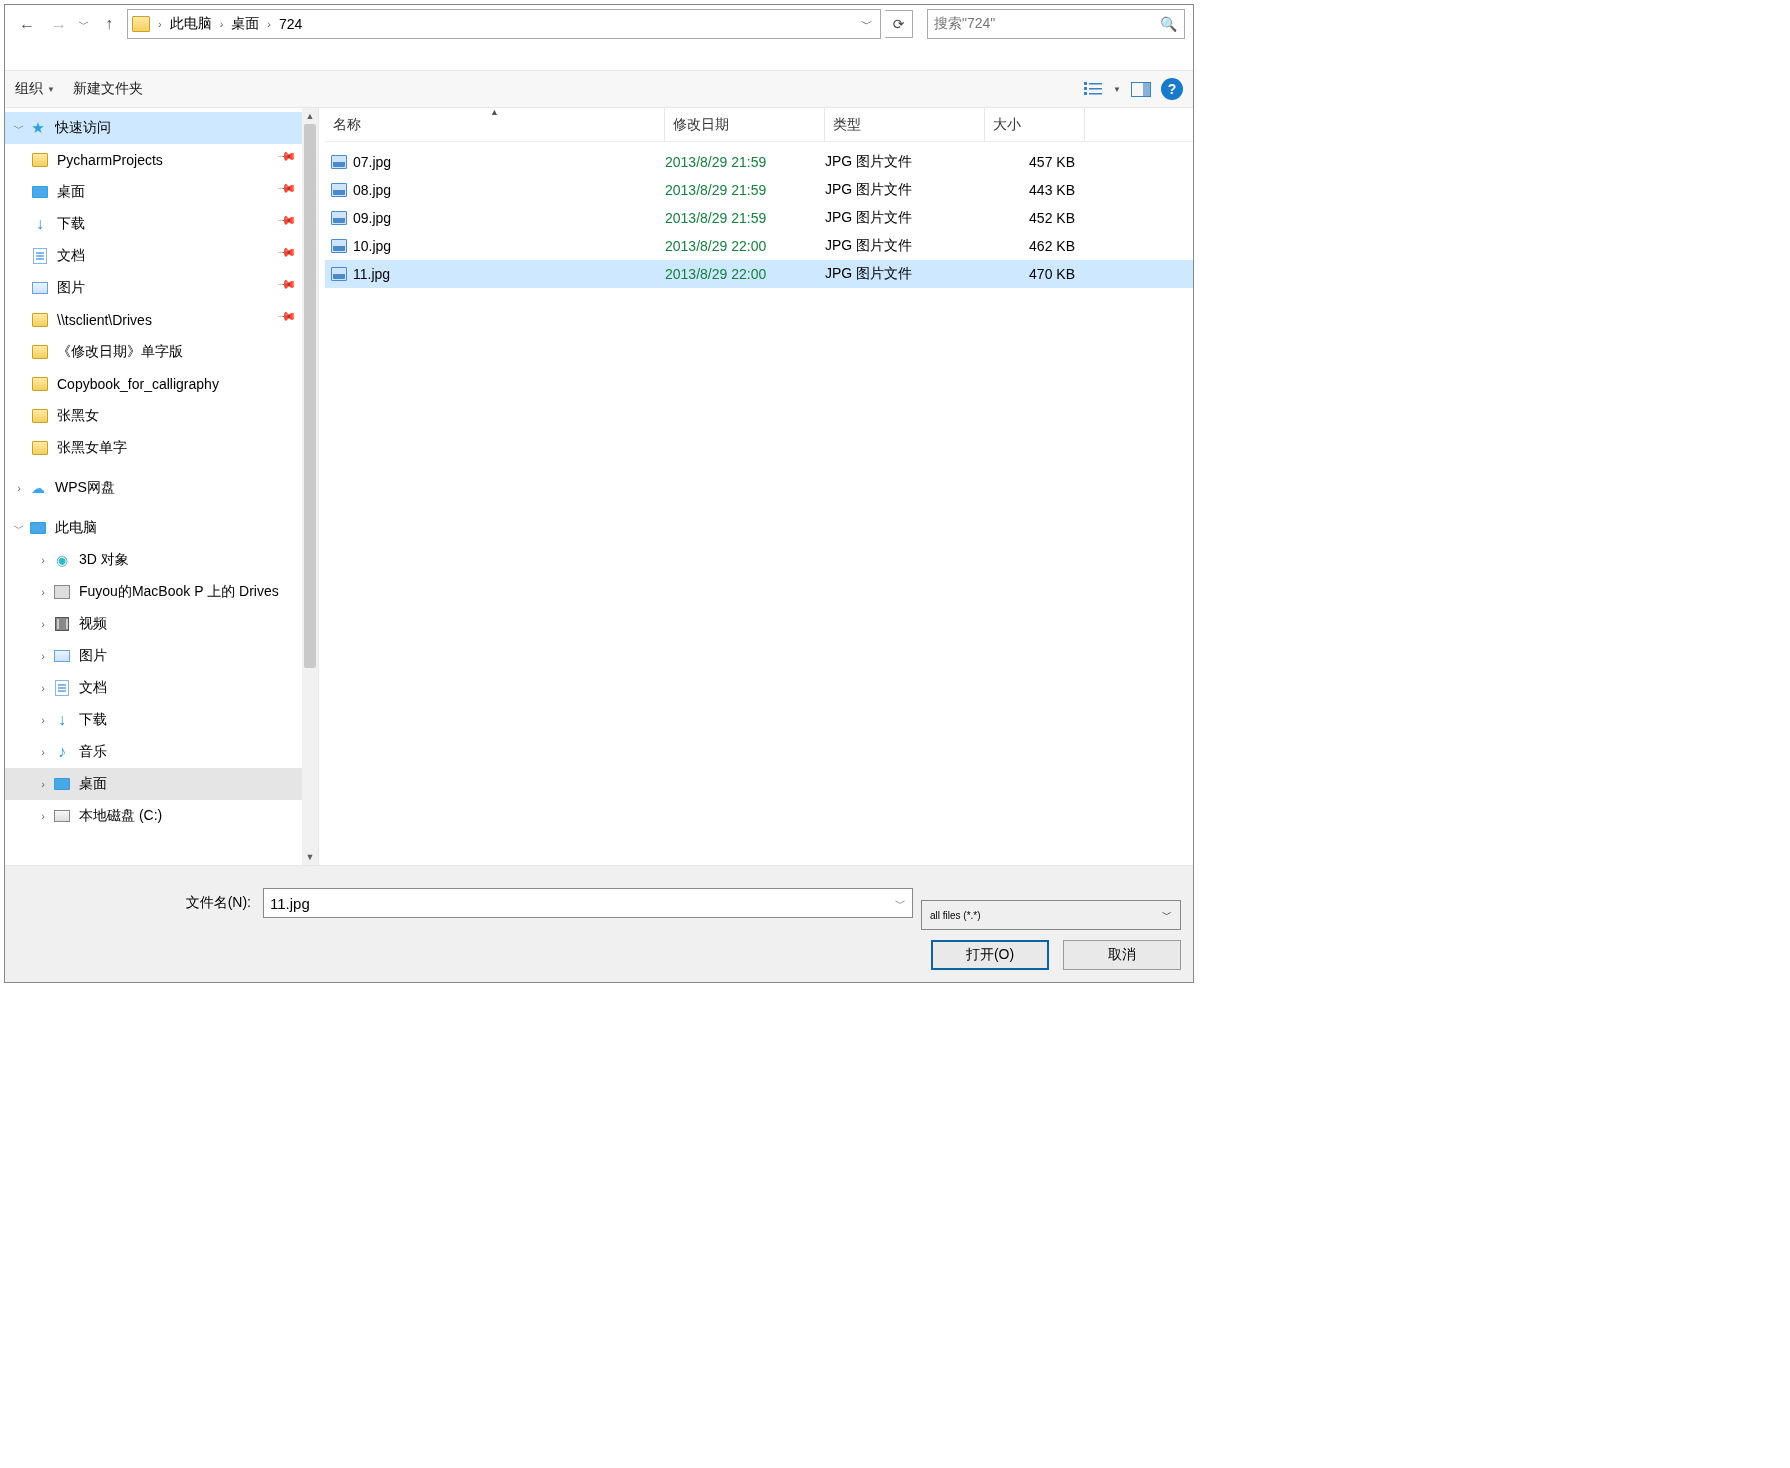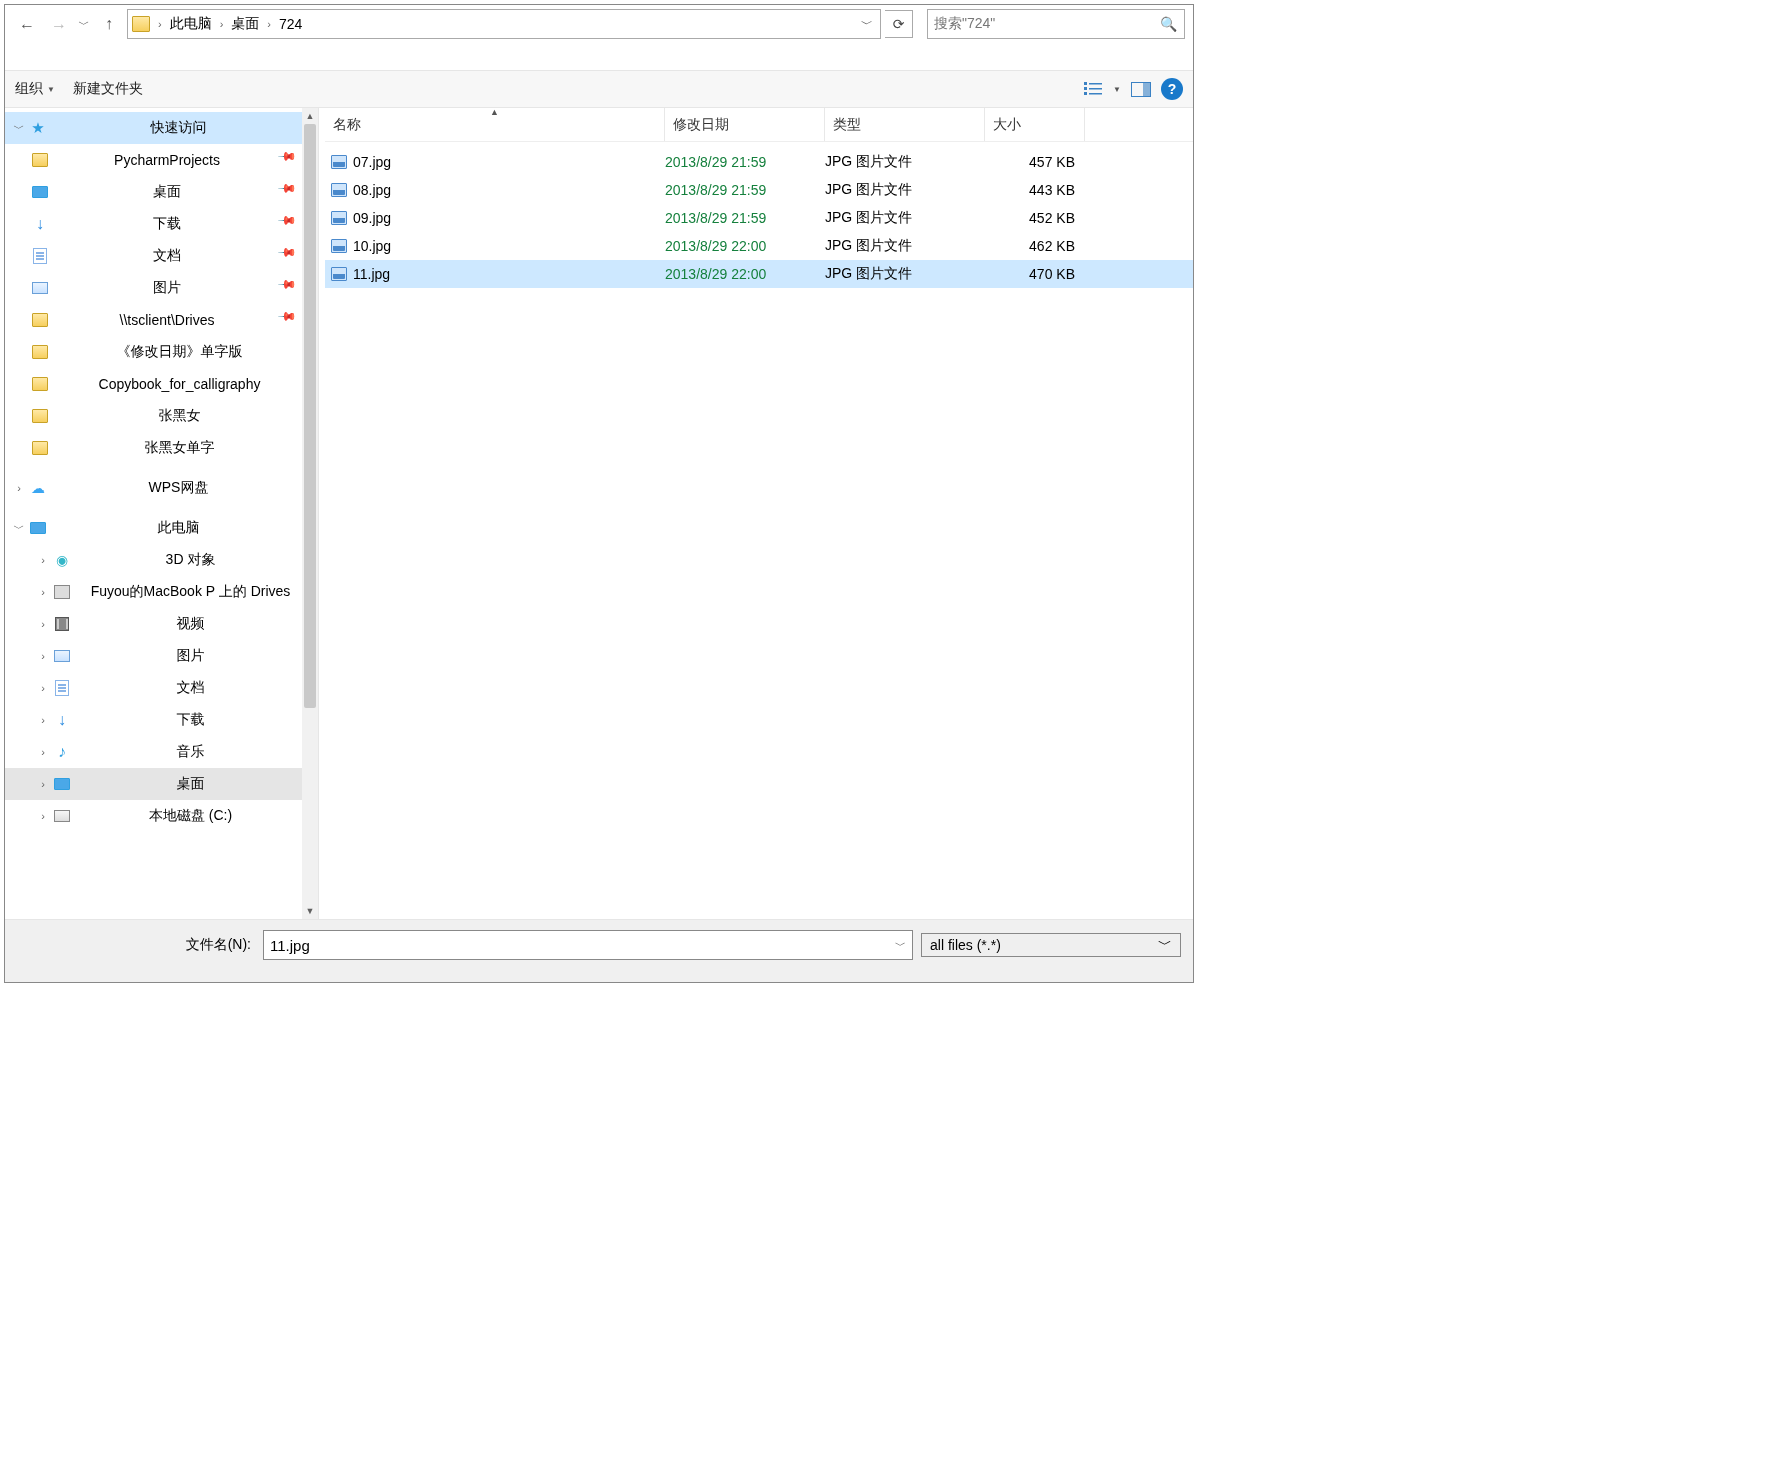--- a/index.html
+++ b/index.html
@@ -158,21 +158,21 @@
   .tree { padding: 4px 0; font-size:14px; }
   .node {
     display:flex; align-items:center;
     height: 32px;
     padding-left: 6px;
     gap: 2px;
     white-space: nowrap;
   }
   .node .exp { width:16px; text-align:center; font-size:11px; color:#666; }
   .node .ico { width:18px; height:16px; display:flex;align-items:center;justify-content:center; margin-right:6px;}
-  .node .lbl { flex:1; overflow:hidden; text-overflow:ellipsis;text-align:center; }
+  .node .lbl { flex:1; overflow:hidden; text-overflow:ellipsis; }
   .node .pin { color:#6a6a6a; font-size:12px; padding-right:8px; transform:rotate(45deg);}
   .indent1 { padding-left: 26px; }
   .indent1b { padding-left: 30px; }
   .node.sel { background:#cde8ff; }
   .node.hov { background:#e5e5e5; }
 
   .ic-folder { width:16px;height:14px;background:linear-gradient(#ffe9a6,#f6cf5e);border:1px solid #c9a227;border-radius:1px;}
   .ic-star { color:#2f9fe0; font-size:15px;}
   .ic-monitor { width:16px;height:12px;border:1px solid #2f9fe0;background:#4aa8e8;border-radius:1px;}
   .ic-dl { color:#2f8de0; font-size:16px; font-weight:bold;}
@@ -239,26 +239,27 @@
     height: 30px;
     border:1px solid #888;
     background:#fff;
     display:flex; align-items:center;
     padding:0 6px;
     font-size:15px;
     justify-content: space-between;
   }
   .fn-input .dd { font-size:11px;color:#555;}
   .filter {
-    width:260px; height:24px;
+    width:260px; height:30px;
     border:1px solid #888;
     background:#efefef;
     display:flex;align-items:center;padding:0 8px;
-    font-size:14px;
+    font-size:10px;
     justify-content: space-between;
+    margin-top: 24px;
   }
   .footer-row2 {
     display:flex; justify-content:flex-end; gap:14px;
   }
   .btn {
     width:118px; height:30px;
     border:1px solid #999;
     background:#e9e9e9;
     display:flex;align-items:center;justify-content:center;
     font-size:14px;
@@ -559,15 +560,23 @@
       <div class="fn-label">文件名(N):</div>
       <div class="fn-input">
         <span>11.jpg</span>
         <span class="dd">﹀</span>
       </div>
       <div class="filter">
         <span>all files (*.*)</span>
         <span class="dd">﹀</span>
       </div>
     </div>
+    <div class="footer-row2">
+      <div class="btn primary">
+        <span>打开(O)</span>
+      </div>
+      <div class="btn">
+        <span>取消</span>
+      </div>
+    </div>
   </div>
 
 </div>
 
 </body></html>

